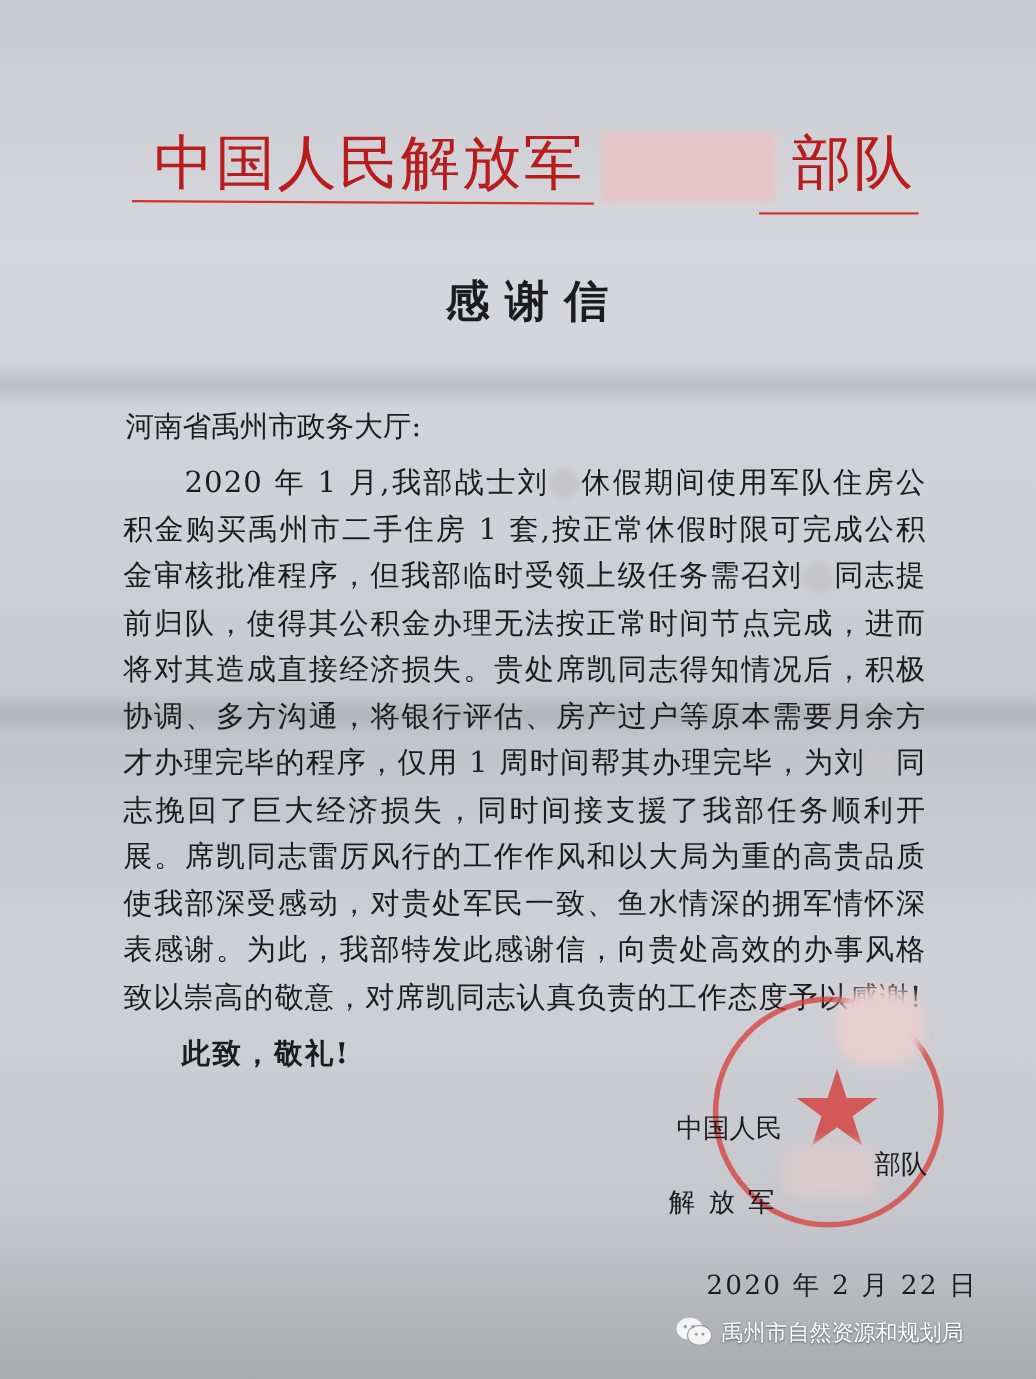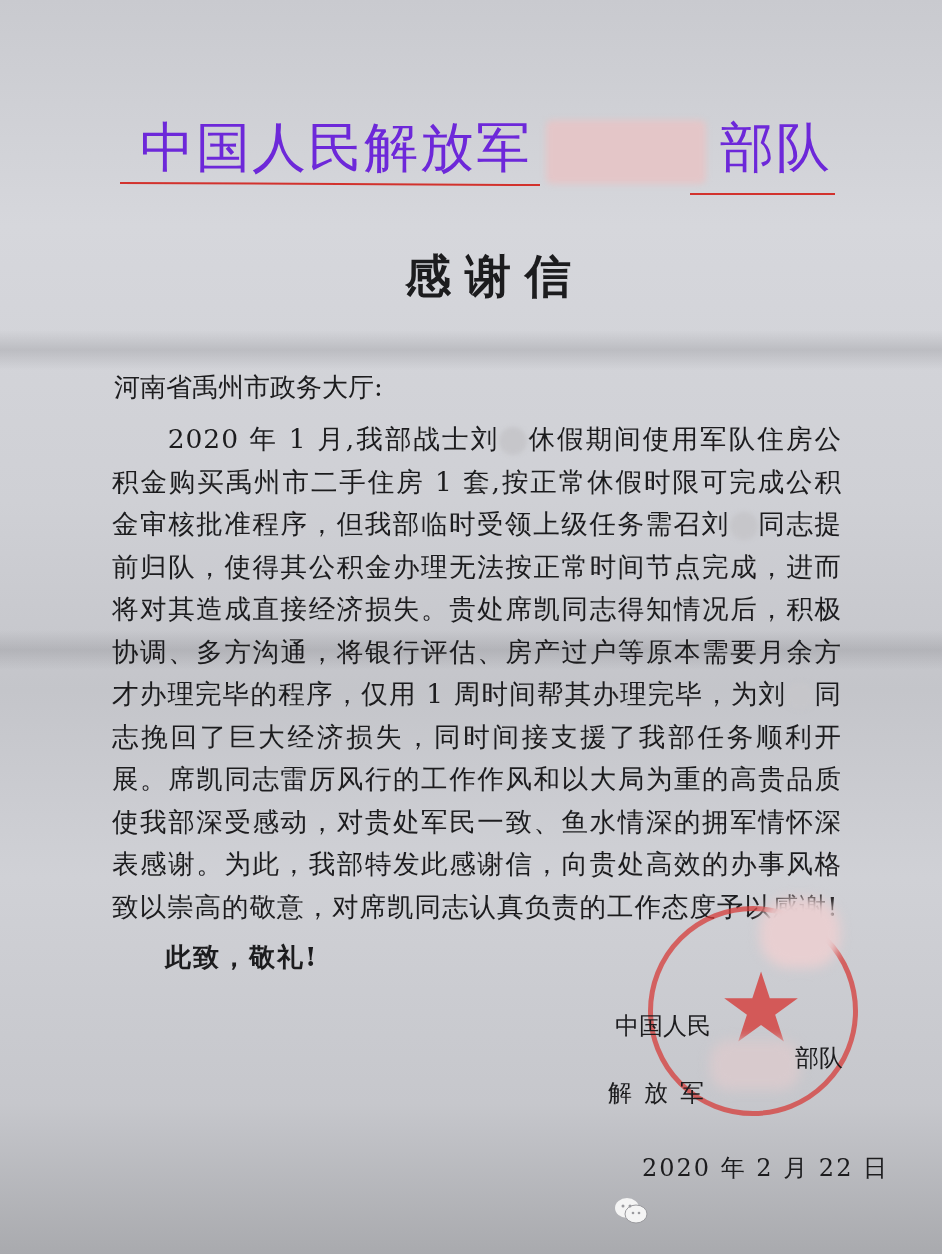--- a/index.html
+++ b/index.html
@@ -9,30 +9,30 @@
     font-family: "DejaVu Serif", "Liberation Serif", serif;
     color: #1c1c1e;
   }
   .fold {
     position: absolute; left: 0; width: 942px; height: 40px;
     background: linear-gradient(180deg, rgba(255,255,255,0) 0%, rgba(120,120,125,0.25) 50%, rgba(255,255,255,0) 100%);
   }
   .header {
     position: absolute; left: 140px; top: 112px;
     font-family: "DejaVu Serif", "Liberation Serif", serif;
-    color: #6d28d9; font-size: 54px; letter-spacing: 2px; white-space: nowrap;
+    color: #b91c1c; font-size: 54px; letter-spacing: 2px; white-space: nowrap;
   }
   .header .blur {
     display: inline-block; width: 160px; height: 64px; vertical-align: middle;
     background: #e4c6c8; filter: blur(3px); margin: 0 14px; border-radius: 6px;
   }
   .header-rule-l { position: absolute; left: 120px; top: 183px; width: 420px; height: 2px; background: #d2322d; transform: rotate(0.3deg); }
   .header-rule-r { position: absolute; left: 690px; top: 193px; width: 145px; height: 2px; background: #d2322d; }
   .title {
-    position: absolute; left: 405px; top: 246px; font-size: 46px; font-weight: bold;
+    position: absolute; left: 405px; top: 246px; font-size: 40px; font-weight: bold;
     letter-spacing: 14px; font-family: "DejaVu Sans", sans-serif;
   }
   .salutation { position: absolute; left: 114px; top: 370px; font-size: 26px; }
   .body-text {
     position: absolute; left: 112px; top: 418px; width: 730px;
     font-size: 26.5px; line-height: 42.5px; text-align: justify; letter-spacing: 1px;
   }
   .body-text p { margin: 0; text-indent: 2.1em; }
   .closing { position: absolute; left: 165px; top: 940px; font-size: 26px; letter-spacing: 2px; font-weight: bold; }
   .seal {
@@ -97,13 +97,14 @@
 
 <div class="watermark">
   <svg width="34" height="28" viewBox="0 0 34 28">
     <ellipse cx="13" cy="11" rx="12" ry="10" fill="#f4f4f4"></ellipse>
     <ellipse cx="22" cy="17" rx="11" ry="9" fill="#f4f4f4" stroke="#9a9a9e" stroke-width="1"></ellipse>
     <circle cx="9" cy="9" r="1.5" fill="#9a9a9e"></circle>
       <circle cx="16" cy="9" r="1.5" fill="#9a9a9e"></circle>
     <circle cx="19" cy="16" r="1.3" fill="#9a9a9e"></circle>
       <circle cx="25" cy="16" r="1.3" fill="#9a9a9e"></circle>
   </svg>
+  <span>禹州市自然资源和规划局</span>
 </div>
 
 </body></html>

